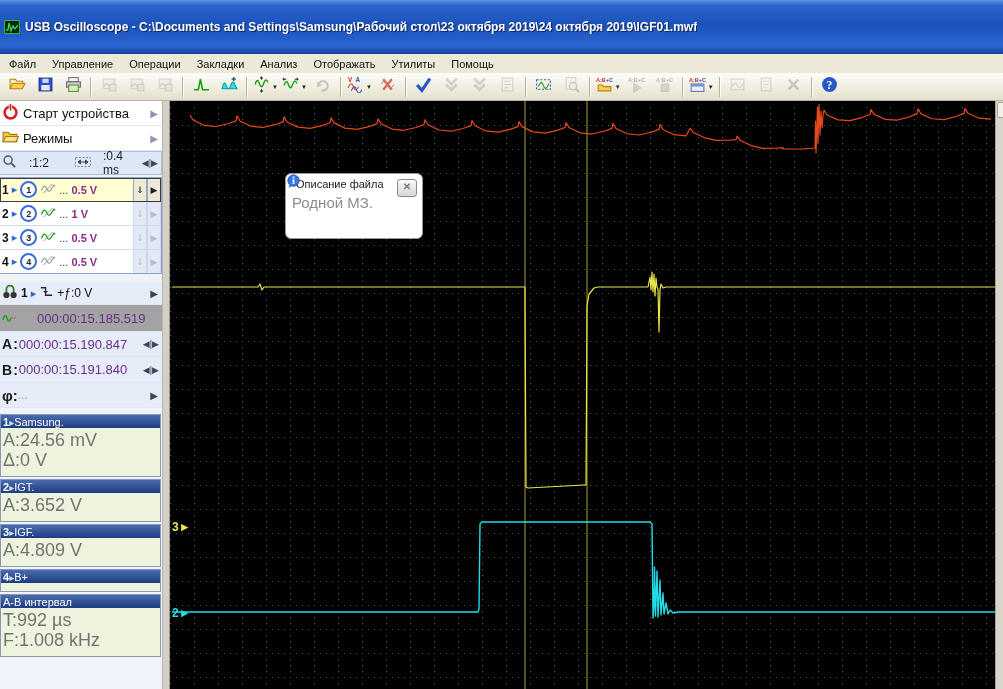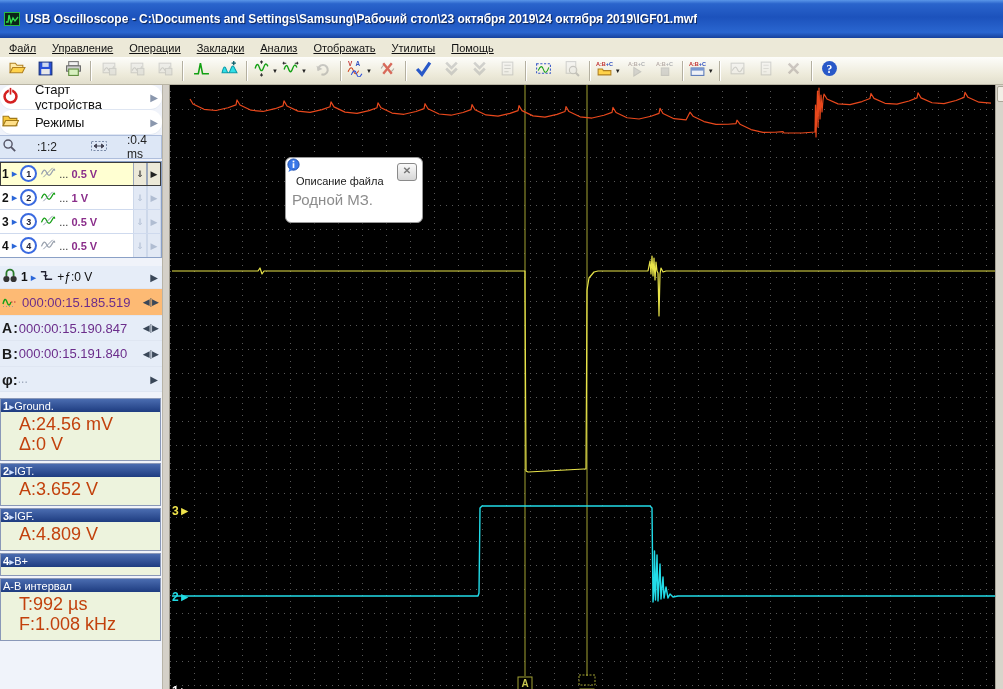--- a/index.html
+++ b/index.html
@@ -1,102 +1,102 @@
 <!DOCTYPE html>
 <html><head>
 <meta charset="utf-8">
 <style>
   html,body{margin:0;padding:0;}
   body{width:1003px;height:689px;overflow:hidden;background:#ece9d8;
        font-family:"Liberation Sans",sans-serif;-webkit-font-smoothing:antialiased;}
   .window{width:1003px;height:689px;display:flex;flex-direction:column;}
 
   
-  .titlebar{height:22px;flex:0 0 22px;display:flex;align-items:center;gap:5px;padding:8px 4px;
+  .titlebar{height:22px;flex:0 0 22px;display:flex;align-items:center;gap:5px;padding:16px 4px;
     background:linear-gradient(180deg,#5a96e8 0%,#2a64cc 10%,#1c52bc 45%,#2a66d0 85%,#16419c 100%);}
   .win-icon{width:16px;height:16px;display:inline-flex;}
   .title-text{color:#fff;font-weight:bold;font-size:12px;white-space:nowrap;
     text-shadow:1px 1px 1px #0a2050;overflow:hidden;}
 
   
   .menubar{height:19px;flex:0 0 19px;background:#ece9d8;display:flex;align-items:center;
-    font-size:11px;color:#111;padding-left:1px;text-decoration:underline;}
+    font-size:11px;color:#111;padding-left:1px;}
   .menu-item{padding:3px 8px;cursor:default;}
 
   
   .toolbar{height:27px;flex:0 0 27px;background:linear-gradient(180deg,#fdfdfa,#ece9d8 70%,#e2dfce);
     display:flex;align-items:center;padding-left:3px;border-bottom:1px solid #b8b4a4;}
   .tb-sep{width:1px;height:20px;background:#b4b0a0;border-right:1px solid #fff;margin:0 3px;}
   .tb-btn{height:24px;min-width:24px;display:inline-flex;align-items:center;justify-content:center;
     border:1px solid transparent;border-radius:2px;padding:0 1px;}
   .tb-btn.disabled{opacity:.42;filter:grayscale(.85);}
   .dd-arrow{font-size:6px;color:#222;margin-left:2px;}
 
   
   .content{flex:1;display:flex;height:623px;}
 
   
   .sidebar{width:162px;flex:0 0 162px;background:#f0f3fa;overflow:hidden;display:flex;flex-direction:column;}
   .side-row{display:flex;align-items:center;font-size:13px;color:#111;background:#fff;
     border-bottom:1px solid #dfe6f2;padding:0 2px;position:relative;}
-  .row-start,.row-modes{height:24px;flex:0 0 24px;gap:16px;border-radius:12px;}
+  .row-start,.row-modes{height:24px;flex:0 0 24px;gap:4px;}
   .row-arrow{margin-left:auto;color:#8a97ad;font-size:10px;padding-right:2px;}
   .row-arrow.dark{color:#3a4758;}
   .nav-arrows{margin-left:auto;font-size:9px;color:#3a4758;letter-spacing:0;padding-right:1px;white-space:nowrap;}
   .zoomrow{height:22px;flex:0 0 22px;background:#dde7f6;border:1px solid #aebedc;border-left:none;
-    margin-bottom:2px;gap:20px;font-size:12px;}
+    margin-bottom:2px;gap:12px;font-size:12px;}
   .zoom-val{font-size:12px;color:#222;}
   .chan-block{border:1px solid #8aa0c6;border-left:none;margin-bottom:8px;}
   .ch-row{height:23px;display:flex;align-items:center;background:#fff;border-bottom:1px solid #cfdaee;
     padding-left:2px;font-size:11px;gap:3px;}
   .ch-row:last-child{border-bottom:none;}
   .ch-row.sel{background:#ffffd2;outline:1px solid #3c3c3c;outline-offset:-1px;}
   .ch-num{font-weight:bold;font-size:12px;color:#111;}
   .blue-arr::before{content:"▸";color:#2a66d8;font-size:11px;}
   .ch-circ{width:13px;height:13px;border:2px solid #3a6ae0;border-radius:50%;background:#fff;color:#223;
     font-size:9px;font-weight:bold;display:inline-flex;align-items:center;justify-content:center;}
   .ch-val{color:#333;}
   .ch-val b{color:#8a2d8a;font-weight:bold;}
   .ch-btns{margin-left:auto;display:flex;height:100%;}
   .ch-btn{width:12px;display:flex;align-items:center;justify-content:center;font-size:9px;color:#222;
     background:#ece9d8;border:1px solid #9aa6ba;border-top:none;border-bottom:none;}
   .ch-btn.flat{background:#e2e9f5;border-color:#cdd8ea;color:#b0bdd2;}
   .row-trig{height:22px;flex:0 0 22px;background:#e6edf8;gap:3px;font-size:12px;}
-  .row-time{height:26px;flex:0 0 26px;background:#fdba74;gap:4px;}
+  .row-time{height:26px;flex:0 0 26px;background:#a3a3a3;gap:19px;}
   .row-ab{height:24px;flex:0 0 24px;background:#e6edf8;gap:1px;}
   .row-b{height:25px;flex:0 0 25px;}
   .row-phi{height:24px;flex:0 0 24px;background:#e6edf8;margin-bottom:4px;}
   .t-val{font-size:13px;color:#6b2d8b;letter-spacing:0;}
   .ab-lab{font-size:14px;font-weight:bold;color:#1a1a1a;}
   .phi-lab{font-size:15px;font-weight:bold;color:#1a1a1a;}
   .dots{color:#9aa5b8;font-size:12px;}
 
   
   .panel{margin:2px 1px 0 0;border:1px solid #8a98b8;background:#edf3dd;}
   .panel-head{height:13px;background:linear-gradient(180deg,#52 74b8,#1e3c80);
     background:linear-gradient(180deg,#4a6cb0,#1e3c80);color:#fff;font-size:11px;display:flex;
     align-items:center;padding-left:2px;}
   .panel-head .p-num{font-weight:bold;}
   .panel-head .blue-arr::before{color:#cfe0ff;font-size:10px;}
-  .panel-body{padding:2px 0 6px 18px;font-size:18px;line-height:20px;color:#c2410c;}
+  .panel-body{padding:2px 0 6px 2px;font-size:18px;line-height:20px;color:#737373;}
 
   
   .splitter{width:6px;flex:0 0 6px;background:#d4d0c8;border-left:1px solid #b8b4a8;border-right:1px solid #9a968a;}
 
   
   .scope-wrap{position:relative;width:825px;flex:0 0 825px;height:623px;background:#000;}
   .scope-wrap svg{position:absolute;left:0;top:0;}
   .scope-scrollbar{width:10px;flex:0 0 10px;background:#d8d5cb;border-left:1px solid #a8a498;position:relative;}
   .sb-thumb{position:absolute;left:1px;top:1px;width:7px;height:14px;background:#f2efe6;
     border:1px solid #aaa698;border-radius:2px;}
 
   
   .tooltip{position:absolute;left:115px;top:72px;width:136px;height:64px;background:#fff;
     border:1px solid #9a9a9a;border-radius:6px;box-shadow:2px 3px 5px rgba(0,0,0,.5);z-index:5;}
-  .tt-head{display:flex;align-items:center;gap:4px;padding:17px 26px 0 6px;font-size:11px;color:#1a1a1a;white-space:nowrap;}
+  .tt-head{display:flex;align-items:center;gap:4px;padding:4px 26px 0 6px;font-size:11px;color:#1a1a1a;white-space:nowrap;}
   .tt-close{position:absolute;right:5px;top:5px;width:18px;height:16px;
     background:linear-gradient(180deg,#fafafa,#d6d6d6);border:1px solid #8a8a8a;border-radius:3px;
     color:#777;font-size:10px;line-height:14px;text-align:center;font-weight:bold;}
   .tt-body{padding:4px 6px 0 6px;font-size:15px;color:#8c8c8c;}
 </style>
 </head>
 <body>
 
 <div class="window">
 
@@ -444,21 +444,21 @@
         <span class="phi-lab">φ:</span>
         <span class="dots">...</span>
         <span class="row-arrow dark">▶</span>
       </div>
 
       <div id="panels">
           <div class="panel">
             <div class="panel-head">
               <span class="p-num">1</span>
               <span class="blue-arr"></span>
-              <span>Ground.</span>
+              <span>Samsung.</span>
             </div>
             <div class="panel-body">
               <div>A:24.56 mV</div>
               <div>Δ:0 V</div>
             </div>
           </div>
           <div class="panel">
             <div class="panel-head">
               <span class="p-num">2</span>
               <span class="blue-arr"></span>

